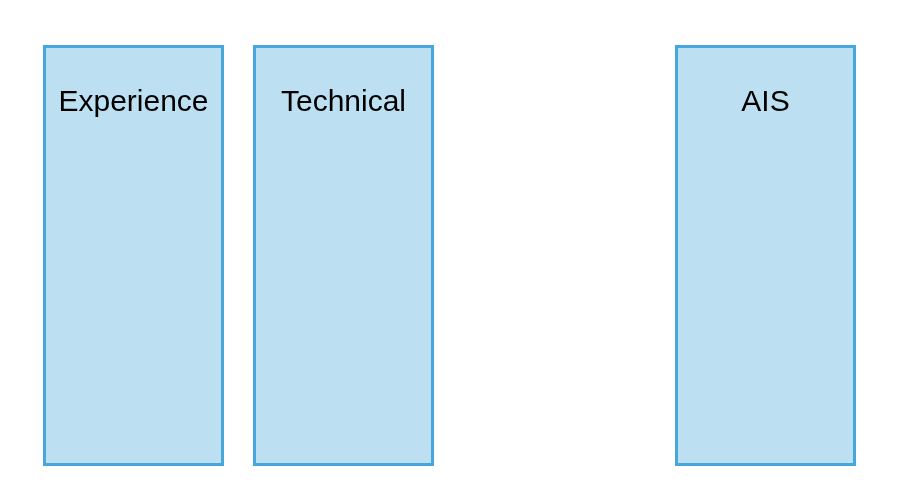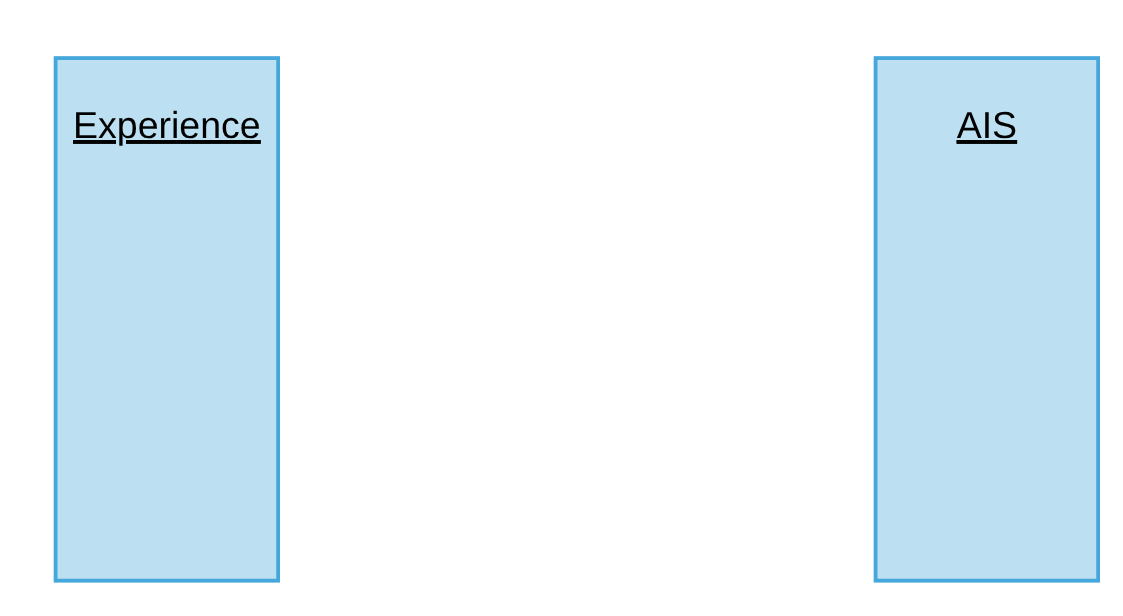--- a/index.html
+++ b/index.html
@@ -1,21 +1,21 @@
 <!DOCTYPE html>
 <html style="--box-fill: #BCE0F2; --box-border: #45A7DB; --label-text: #000000; --background: #FFFFFF;"><head>
 <meta charset="utf-8">
 <style>
   :root {
     --box-fill: #BCE0F2;
     --box-border: #45A7DB;
     --label-text: #000000;
     --background: #FFFFFF;
   }
-  * { margin: 0; padding: 0; box-sizing: border-box; text-decoration: underline; }
+  * { margin: 0; padding: 0; box-sizing: border-box; }
   html, body {
     width: 898px;
     height: 493px;
     background: var(--background);
     font-family: "Liberation Sans", sans-serif;
     overflow: hidden;
   }
   .canvas {
     position: relative;
     width: 898px;
@@ -30,37 +30,40 @@
     background: var(--box-fill);
     border: 3px solid var(--box-border);
     display: flex;
     justify-content: center;
     align-items: flex-start;
     padding-top: 35px;
   }
   .column-box.col-0 { left: 43px; }
   .column-box.col-1 { left: 253px; }
   .column-box.col-2 { left: 463px; }
-  .column-box.col-3 { left: 699px; }
+  .column-box.col-3 { left: 675px; }
   .column-label {
     font-size: 30px;
     line-height: 1.2;
     color: var(--label-text);
     white-space: nowrap;
     text-align: center;
   }
 </style>
 </head>
 <body>
 
 <div class="canvas">
 
   <div class="column-box col-0">
     <span class="column-label">Experience</span>
   </div>
 
+  <div class="column-box col-1">
+    <span class="column-label">Technical</span>
+  </div>
 
 
   <div class="column-box col-3">
     <span class="column-label">AIS</span>
   </div>
 
 </div>
 
 </body></html>

